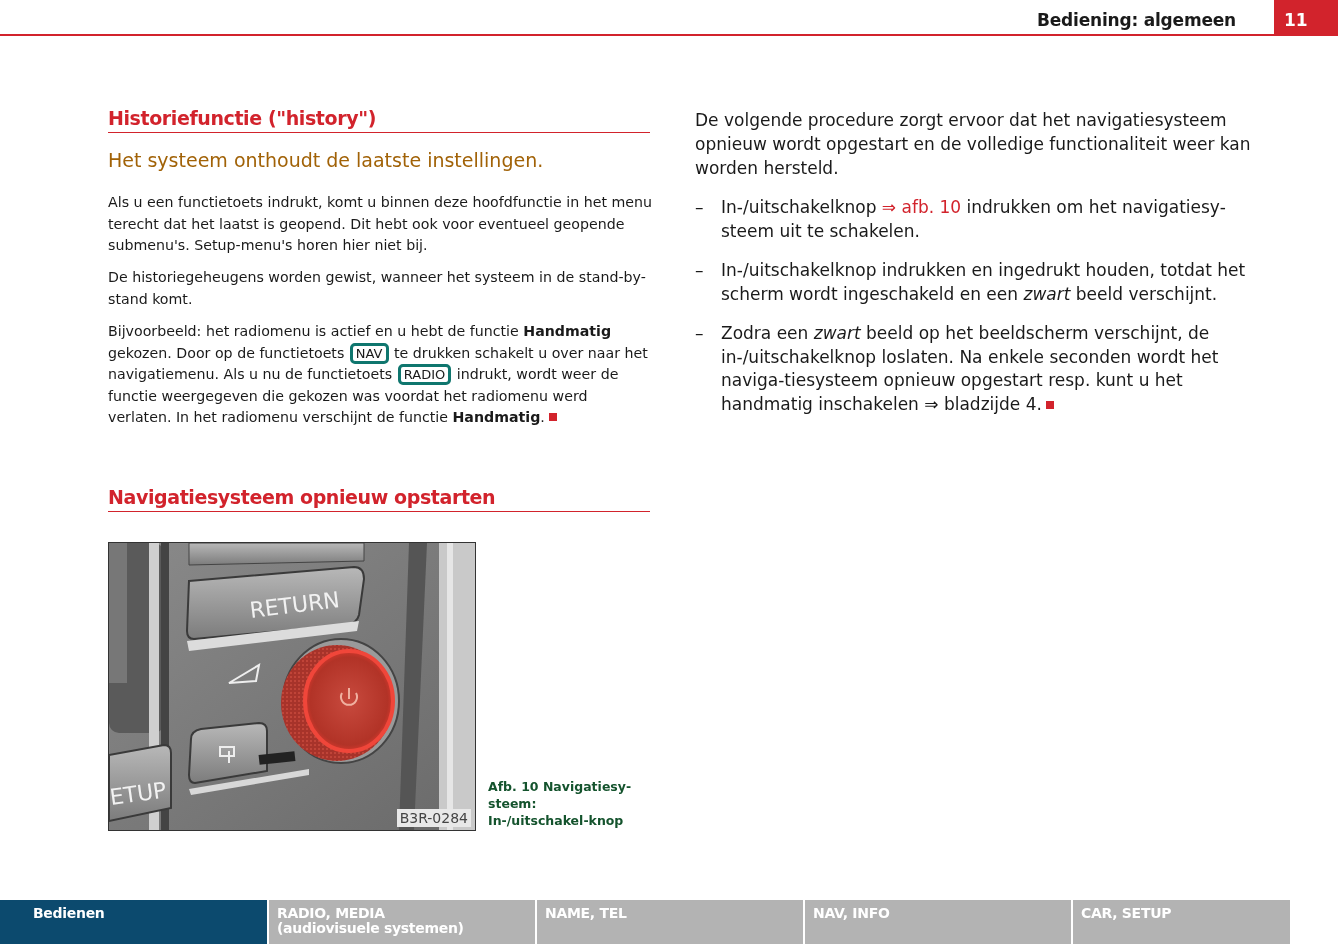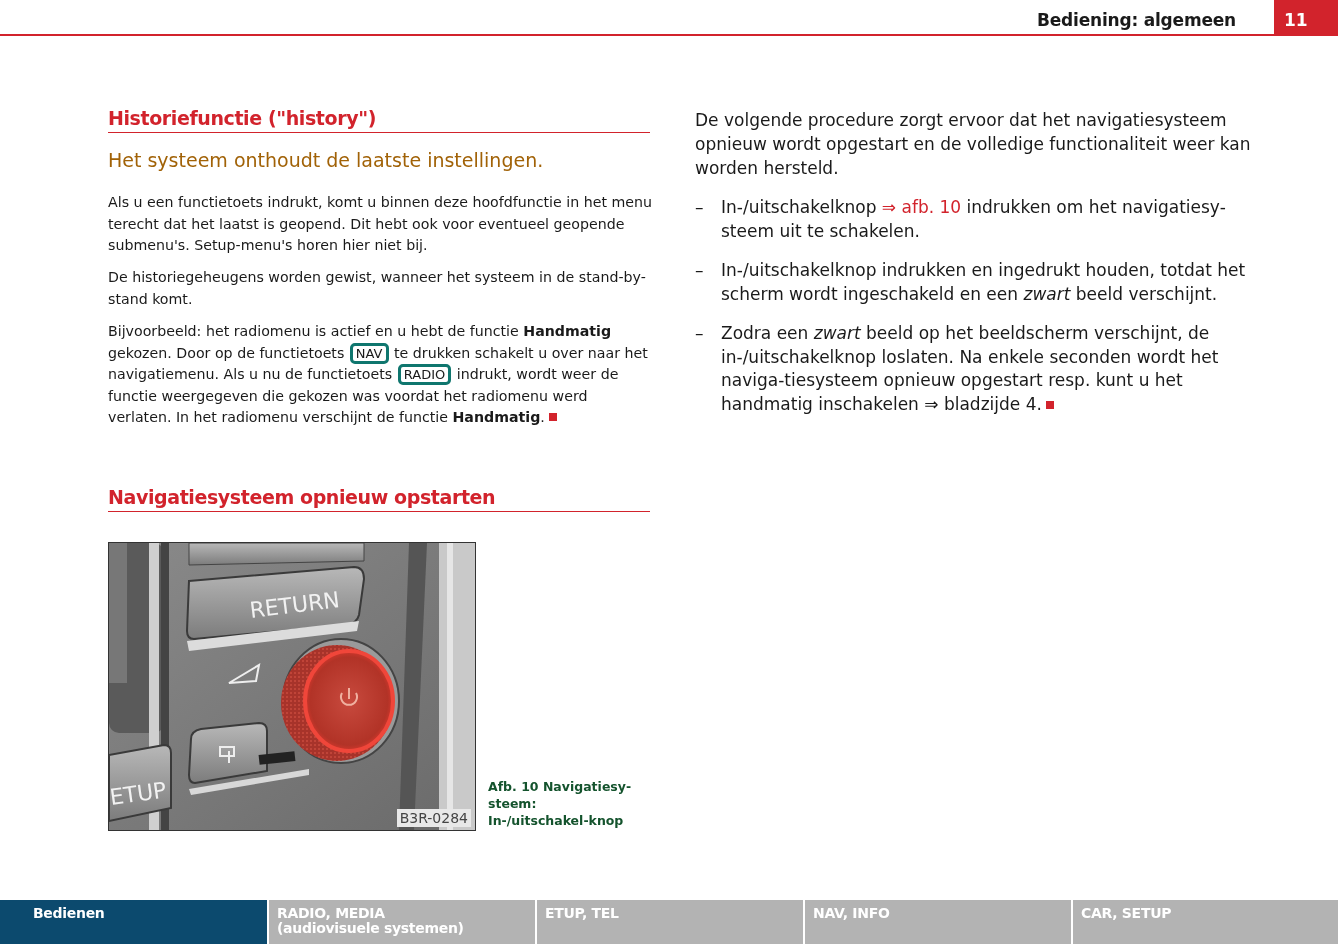--- a/index.html
+++ b/index.html
@@ -140,16 +140,16 @@
 
   <div class="bullet" style="top:322px;">
     <span class="dash">–</span>
     <span class="btxt"><span>Zodra een </span><i>zwart</i><span> beeld op het beeldscherm verschijnt, de in-/uitschakelknop loslaten. Na enkele seconden wordt het naviga-tiesysteem opnieuw opgestart resp. kunt u het handmatig inschakelen </span><span class="arrow">⇒</span><span> bladzijde 4.</span><span class="endmark"></span></span>
   </div>
 </div>
 
 <div class="footer">
   <div class="tab active" style="left:0; width:267px;">Bedienen</div>
   <div class="tab" style="left:269px; width:266px; padding-right:60px;">RADIO, MEDIA (audiovisuele systemen)</div>
-  <div class="tab" style="left:537px; width:266px;">ETUP, TEL</div>
+  <div class="tab" style="left:537px; width:266px;">NAME, TEL</div>
   <div class="tab" style="left:805px; width:266px;">NAV, INFO</div>
-  <div class="tab" style="left:1073px; width:265px;">CAR, SETUP</div>
+  <div class="tab" style="left:1073px; width:217px;">CAR, SETUP</div>
 </div>
 
 </body></html>

